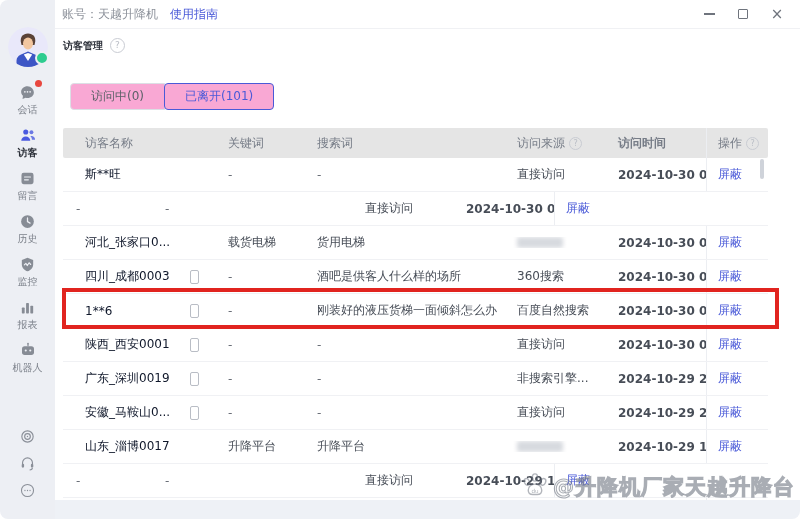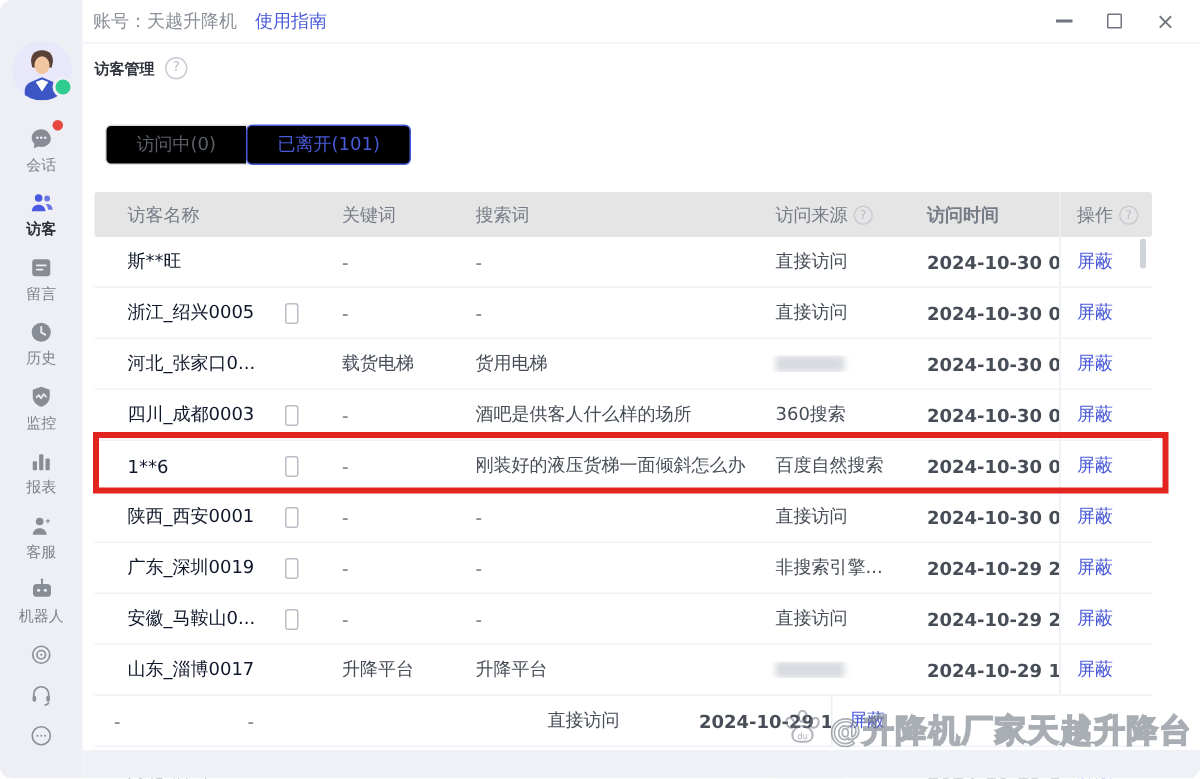--- a/index.html
+++ b/index.html
@@ -34,21 +34,21 @@
   .max-box{width:8px;height:8px;border:1.4px solid #6f747d;display:block;border-radius:1px;}
   .close-x{font-size:15px;line-height:14px;}
   .page-title{position:absolute;left:8px;top:38px;font-size:10px;font-weight:600;color:#2e323b;
               display:flex;align-items:center;gap:7px;}
   .qmark{width:13px;height:13px;border:1px solid #c9ccd3;border-radius:50%;display:inline-block;
          font-size:9px;font-weight:normal;color:#b9bdc5;line-height:13px;text-align:center;}
   .qmark::after{content:"?";}
   .qmark.small{width:11px;height:11px;line-height:11px;font-size:8px;}
   
   .tabs{position:absolute;left:15px;top:83px;display:flex;}
-  .tab{height:27px;padding:0 20px;background:#000000;border:1px solid #dcdfe5;color:#5c6168;
+  .tab{height:27px;padding:0 20px;background:#f9a8d4;border:1px solid #dcdfe5;color:#5c6168;
        font-size:12px;display:flex;align-items:center;cursor:pointer;box-sizing:border-box;}
   .tab:first-child{border-radius:4px 0 0 4px;}
   .tab:last-child{border-radius:0 4px 4px 0;margin-left:-1px;}
   .tab.active{border:1px solid #4a5ad8;color:#4a5ad8;border-radius:4px;z-index:1;}
   
   .table{position:absolute;left:8px;top:128px;width:705px;}
   .thead{display:flex;background:#e5e5e5;height:30px;align-items:center;font-size:12px;color:#767c87;border-radius:2px;}
   .trow{display:flex;height:33px;align-items:center;font-size:12px;color:#474d57;border-bottom:1px solid #f0f1f4;background:#fff;}
   .td,.th{box-sizing:border-box;white-space:nowrap;overflow:hidden;display:flex;align-items:center;}
   .c0{width:152px;padding-left:22px;}
@@ -147,30 +147,20 @@
             <svg viewBox="0 0 24 24" width="17" height="17">
               <rect x="4" y="12" width="4" height="8.5" rx="1" fill="currentColor"></rect>
               <rect x="10" y="5.5" width="4" height="15" rx="1" fill="currentColor"></rect>
               <rect x="16" y="9.5" width="4" height="11" rx="1" fill="currentColor"></rect>
             </svg>
           </span>
           <span class="nav-lb">报表</span>
         </div>
         <div class="nav-item">
           <span class="nav-ic">
-            <svg viewBox="0 0 24 24" width="17" height="17">
-              <circle cx="10.5" cy="8" r="3.6" fill="currentColor"></circle>
-              <path fill="currentColor" d="M4 20.3c0-3.6 2.9-6 6.5-6s6.5 2.4 6.5 6v.2H4z"></path>
-              <path fill="currentColor" d="M18.3 5l.7 1.9 1.9.7-1.9.7-.7 1.9-.7-1.9-1.9-.7 1.9-.7z"></path>
-            </svg>
-          </span>
-          <span class="nav-lb">客服</span>
-        </div>
-        <div class="nav-item">
-          <span class="nav-ic">
             <svg viewBox="0 0 24 24" width="18" height="18">
               <rect x="4" y="7" width="16" height="11.5" rx="3.5" fill="currentColor"></rect>
               <path d="M12 4v3" stroke="currentColor" stroke-width="1.6"></path>
               <circle cx="12" cy="3.4" r="1.2" fill="currentColor"></circle>
               <circle cx="9" cy="12.7" r="1.4" fill="#edeff4"></circle>
               <circle cx="15" cy="12.7" r="1.4" fill="#edeff4"></circle>
             </svg>
           </span>
           <span class="nav-lb">机器人</span>
         </div>
@@ -261,24 +251,20 @@
             <div class="td c2">
               <span class="dash">-</span>
             </div>
             <div class="td c3">直接访问</div>
             <div class="td c4">2024-10-30 09:4</div>
             <div class="td c5">
               <span class="block-link">屏蔽</span>
             </div>
           </div>
           <div class="trow">
-            <div class="td c0">
-              <span class="vname">浙江_绍兴0005</span>
-              <span class="phone-ic"></span>
-            </div>
             <div class="td c1">
               <span class="dash">-</span>
             </div>
             <div class="td c2">
               <span class="dash">-</span>
             </div>
             <div class="td c3">直接访问</div>
             <div class="td c4">2024-10-30 09:3</div>
             <div class="td c5">
               <span class="block-link">屏蔽</span>

